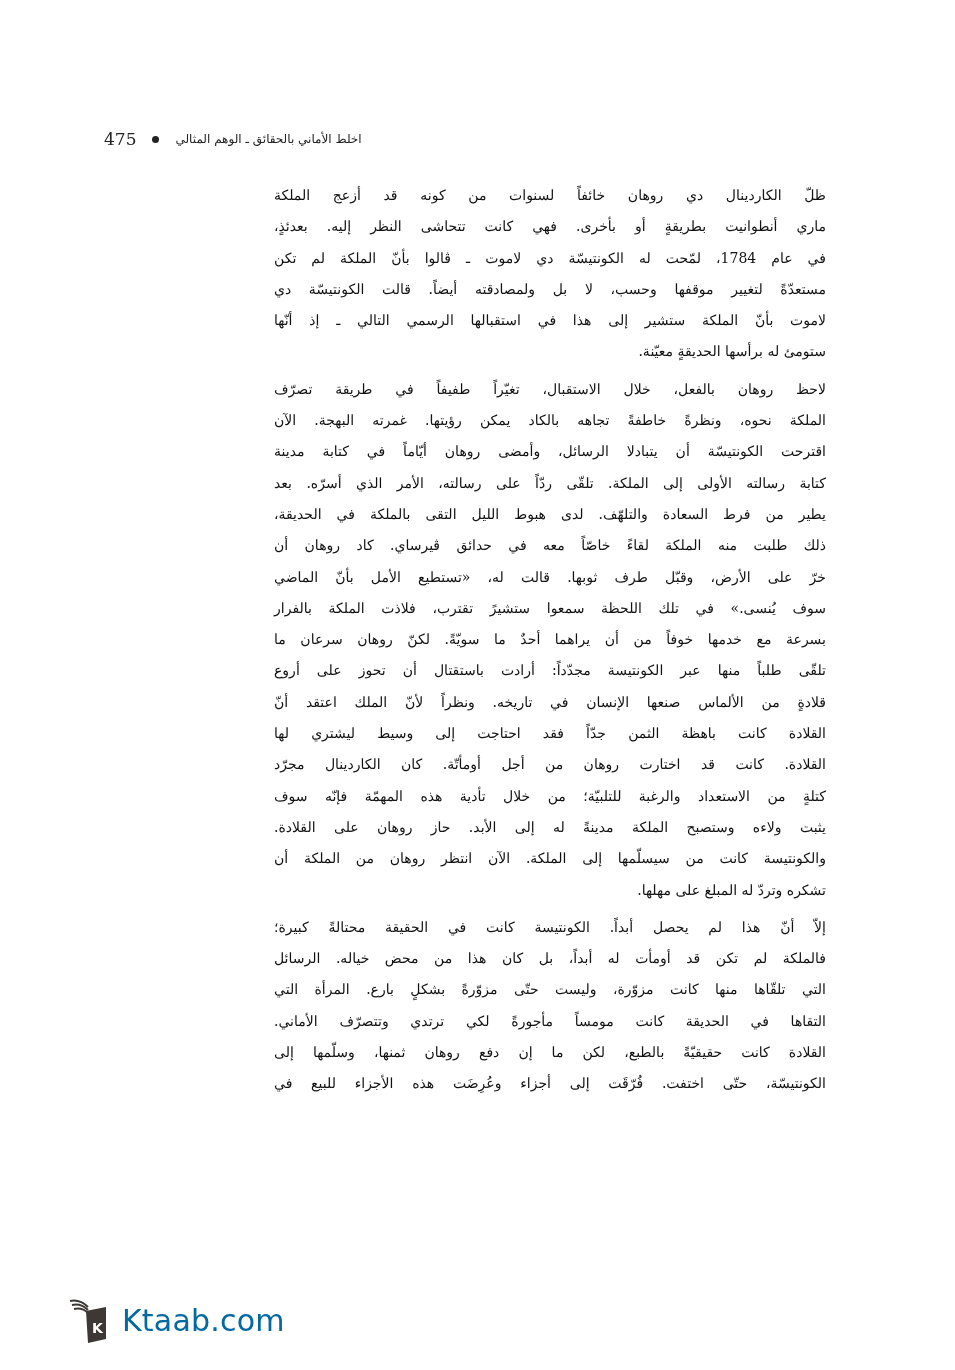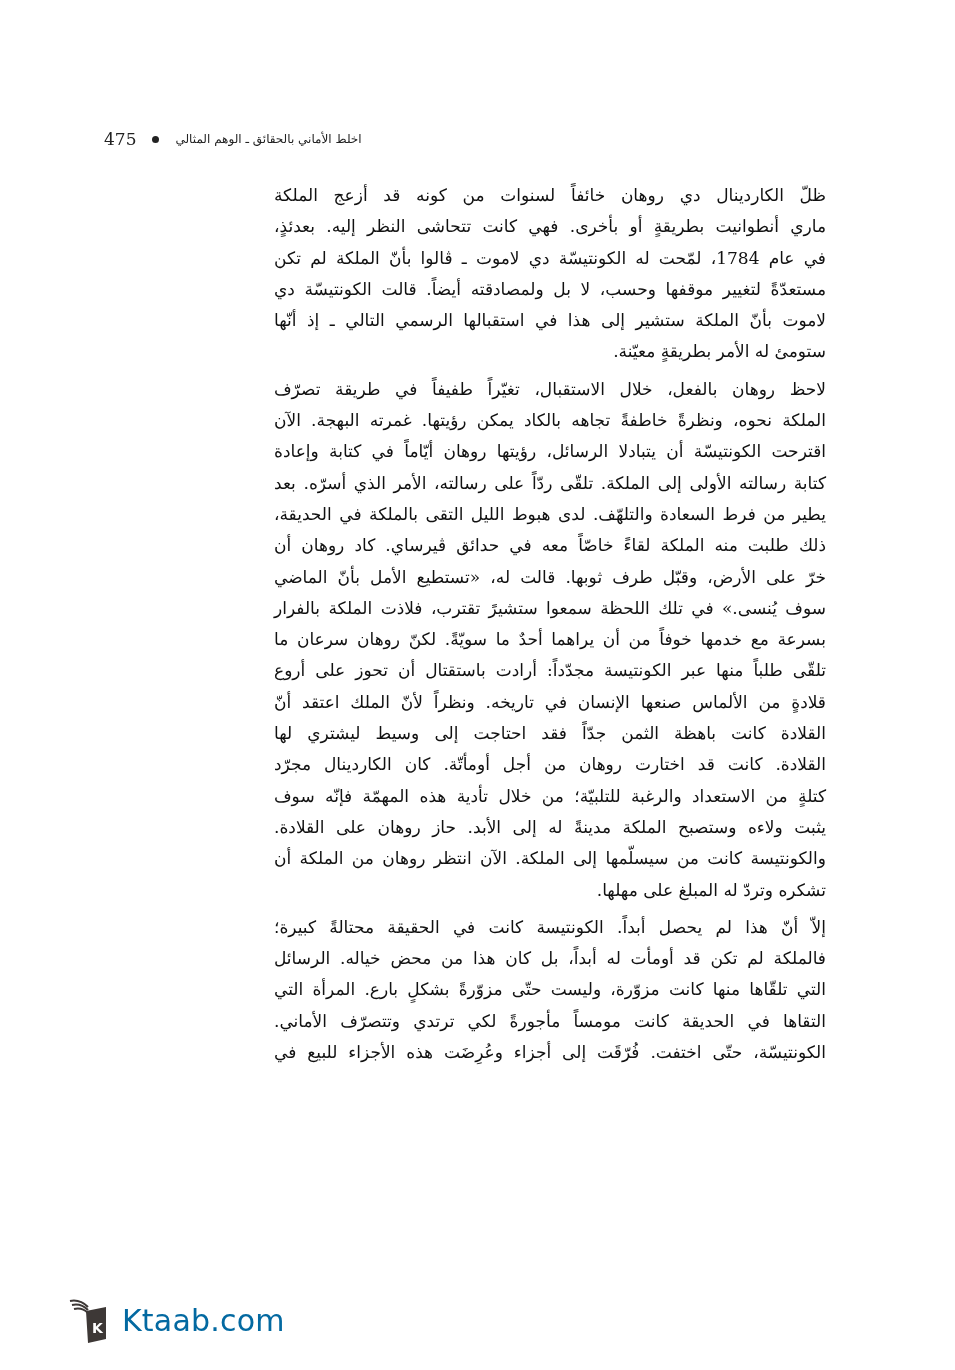--- a/index.html
+++ b/index.html
@@ -10,21 +10,21 @@
     font-family:"DejaVu Serif", serif; font-size:17px; color:#222;
     direction:ltr;
   }
   .page-number { font-size:17px; }
   .bullet { width:7px; height:7px; border-radius:50%; background:#222; display:inline-block; }
   .running-title { direction:rtl; font-size:12px; }
 
   .body-text {
     position:absolute; top:180px; left:274px; width:586px;
     direction:rtl; text-align:justify; text-align-last:right;
-    font-family:"DejaVu Serif", serif; font-size:17px; line-height:31.3px;
+    font-family:"DejaVu Serif", serif; font-size:14px; line-height:31.3px;
     color:#111;
   }
   .para { margin:0 0 6px 0; text-indent:34px; }
   .line { display:block; text-align:justify; text-align-last:justify; white-space:nowrap; }
   .line.last { text-align-last:right; }
 
   .logo {
     position:absolute; left:62px; top:1290px; height:60px; width:220px;
     display:flex; align-items:center; gap:8px; direction:ltr;
   }
@@ -42,46 +42,47 @@
   <span class="running-title">اخلط الأماني بالحقائق ـ الوهم المثالي</span>
 </div>
 
 <div class="body-text">
   <p class="para">
     <span class="line">ظلّ الكاردينال دي روهان خائفاً لسنوات من كونه قد أزعج الملكة</span>
     <span class="line">ماري أنطوانيت بطريقةٍ أو بأخرى. فهي كانت تتحاشى النظر إليه. بعدئذٍ،</span>
     <span class="line">في عام 1784، لمّحت له الكونتيسّة دي لاموت ـ ڤالوا بأنّ الملكة لم تكن</span>
     <span class="line">مستعدّةً لتغيير موقفها وحسب، لا بل ولمصادقته أيضاً. قالت الكونتيسّة دي</span>
     <span class="line">لاموت بأنّ الملكة ستشير إلى هذا في استقبالها الرسمي التالي ـ إذ أنّها</span>
-    <span class="line last">ستومئ له الأمر بطريقةٍ معيّنة.</span>
+    <span class="line last">ستومئ له برأسها الحديقةٍ معيّنة.</span>
   </p>
   <p class="para">
     <span class="line">لاحظ روهان بالفعل، خلال الاستقبال، تغيّراً طفيفاً في طريقة تصرّف</span>
     <span class="line">الملكة نحوه، ونظرةً خاطفةً تجاهه بالكاد يمكن رؤيتها. غمرته البهجة. الآن</span>
-    <span class="line">اقترحت الكونتيسّة أن يتبادلا الرسائل، رؤيتها روهان أيّاماً في كتابة وإعادة</span>
+    <span class="line">اقترحت الكونتيسّة أن يتبادلا الرسائل، وأمضى روهان أيّاماً في كتابة مدينة</span>
     <span class="line">كتابة رسالته الأولى إلى الملكة. تلقّى ردّاً على رسالته، الأمر الذي أسرّه. بعد</span>
     <span class="line">يطير من فرط السعادة والتلهّف. لدى هبوط الليل التقى بالملكة في الحديقة،</span>
     <span class="line">ذلك طلبت منه الملكة لقاءً خاصّاً معه في حدائق ڤيرساي. كاد روهان أن</span>
     <span class="line">خرّ على الأرض، وقبّل طرف ثوبها. قالت له، «تستطيع الأمل بأنّ الماضي</span>
     <span class="line">سوف يُنسى.» في تلك اللحظة سمعوا ستشيرً تقترب، فلاذت الملكة بالفرار</span>
     <span class="line">بسرعة مع خدمها خوفاً من أن يراهما أحدٌ ما سويّةً. لكنّ روهان سرعان ما</span>
     <span class="line">تلقّى طلباً منها عبر الكونتيسة مجدّداً: أرادت باستقتال أن تحوز على أروع</span>
     <span class="line">قلادةٍ من الألماس صنعها الإنسان في تاريخه. ونظراً لأنّ الملك اعتقد أنّ</span>
     <span class="line">القلادة كانت باهظة الثمن جدّاً فقد احتاجت إلى وسيط ليشتري لها</span>
     <span class="line">القلادة. كانت قد اختارت روهان من أجل أومأتّة. كان الكاردينال مجرّد</span>
     <span class="line">كتلةٍ من الاستعداد والرغبة للتلبيّة؛ من خلال تأدية هذه المهمّة فإنّه سوف</span>
     <span class="line">يثبت ولاءه وستصبح الملكة مدينةً له إلى الأبد. حاز روهان على القلادة.</span>
     <span class="line">والكونتيسة كانت من سيسلّمها إلى الملكة. الآن انتظر روهان من الملكة أن</span>
     <span class="line last">تشكره وتردّ له المبلغ على مهلها.</span>
   </p>
   <p class="para">
     <span class="line">إلاّ أنّ هذا لم يحصل أبداً. الكونتيسة كانت في الحقيقة محتالةً كبيرة؛</span>
     <span class="line">فالملكة لم تكن قد أومأت له أبداً، بل كان هذا من محض خياله. الرسائل</span>
     <span class="line">التي تلقّاها منها كانت مزوّرة، وليست حتّى مزوّرةً بشكلٍ بارع. المرأة التي</span>
     <span class="line">التقاها في الحديقة كانت مومساً مأجورةً لكي ترتدي وتتصرّف الأماني.</span>
+    <span class="line">القلادة كانت حقيقيّةً بالطبع، لكن ما إن دفع روهان ثمنها، وسلّمها إلى</span>
     <span class="line">الكونتيسّة، حتّى اختفت. فُرّقَت إلى أجزاء وعُرِضَت هذه الأجزاء للبيع في</span>
   </p>
 </div>
 
 <div class="logo">
   <span class="logo-mark">
     <svg width="52" height="50" viewBox="0 0 52 50">
       <path d="M8 6 Q18 4 26 12" stroke="#3d3836" stroke-width="2" fill="none"></path>
       <path d="M10 10 Q19 8 26 15" stroke="#3d3836" stroke-width="2" fill="none"></path>
       <path d="M12 14 Q20 12 26 18" stroke="#3d3836" stroke-width="2" fill="none"></path>

